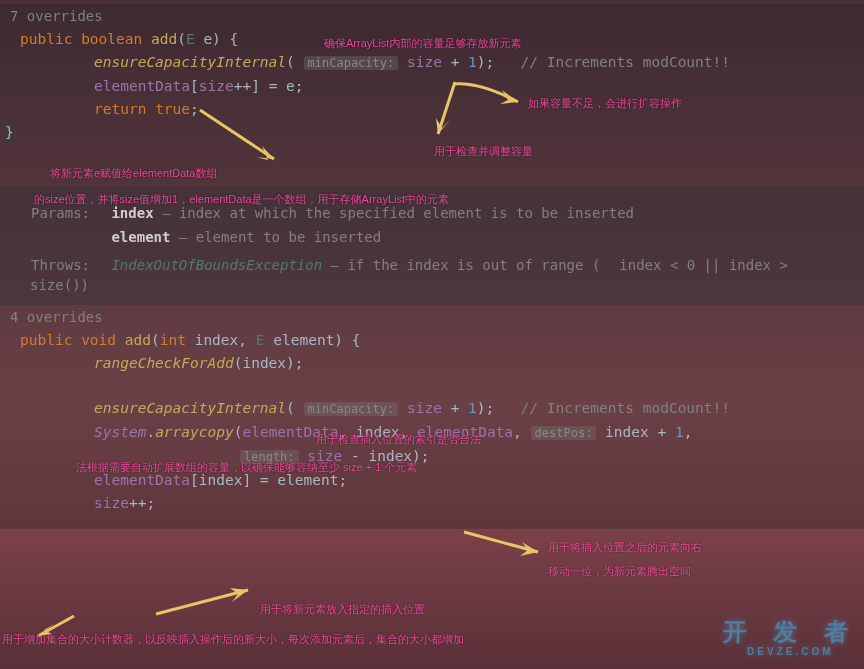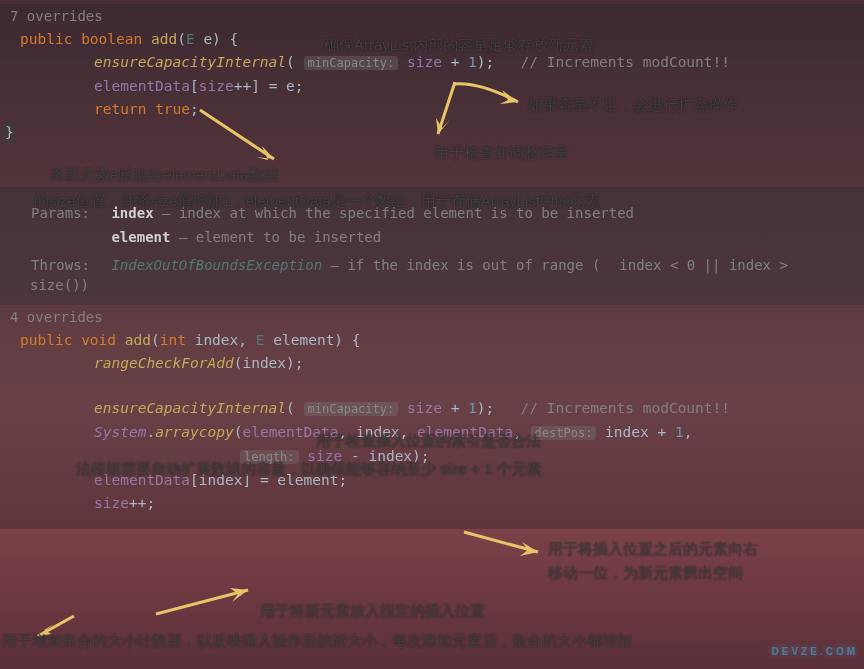--- a/index.html
+++ b/index.html
@@ -46,23 +46,23 @@
     border-radius: 3px;
     font-style: normal;
   }
   .var { color: #a9b7c6; }
   .num { color: #6897bb; }
   .comment { color: #808080; }
   .const { color: #9876aa; font-style: italic; }
   .op { color: #a9b7c6; }
   .annotation {
     position: absolute;
-    color: #404040;
+    color: #ec4899;
     font-family: 'Microsoft YaHei', sans-serif;
-    font-size: 15px;
+    font-size: 11px;
     font-weight: 500;
     text-shadow: 0 0 2px rgba(0,0,0,0.6);
     z-index: 10;
     pointer-events: none;
   }
   .arrow {
     position: absolute;
     z-index: 9;
     pointer-events: none;
   }
@@ -253,14 +253,15 @@
 <svg class="arrow" style="left:148px; top:586px;" width="110" height="36">
   <path d="M 100 4 L 8 28" stroke="#e8c468" stroke-width="3" fill="none"></path>
   <polygon points="100,4 82,2 90,8 84,16" fill="#e8c468"></polygon>
 </svg>
 <svg class="arrow" style="left:34px; top:612px;" width="50" height="30">
   <path d="M 4 24 L 40 4" stroke="#e8c468" stroke-width="3" fill="none"></path>
   <polygon points="4,24 18,22 10,18 20,12" fill="#e8c468"></polygon>
 </svg>
 
 <div class="watermark">
+  <span>开 发 者</span>
   <span class="sub">DEVZE.COM</span>
 </div>
 
 </body></html>

